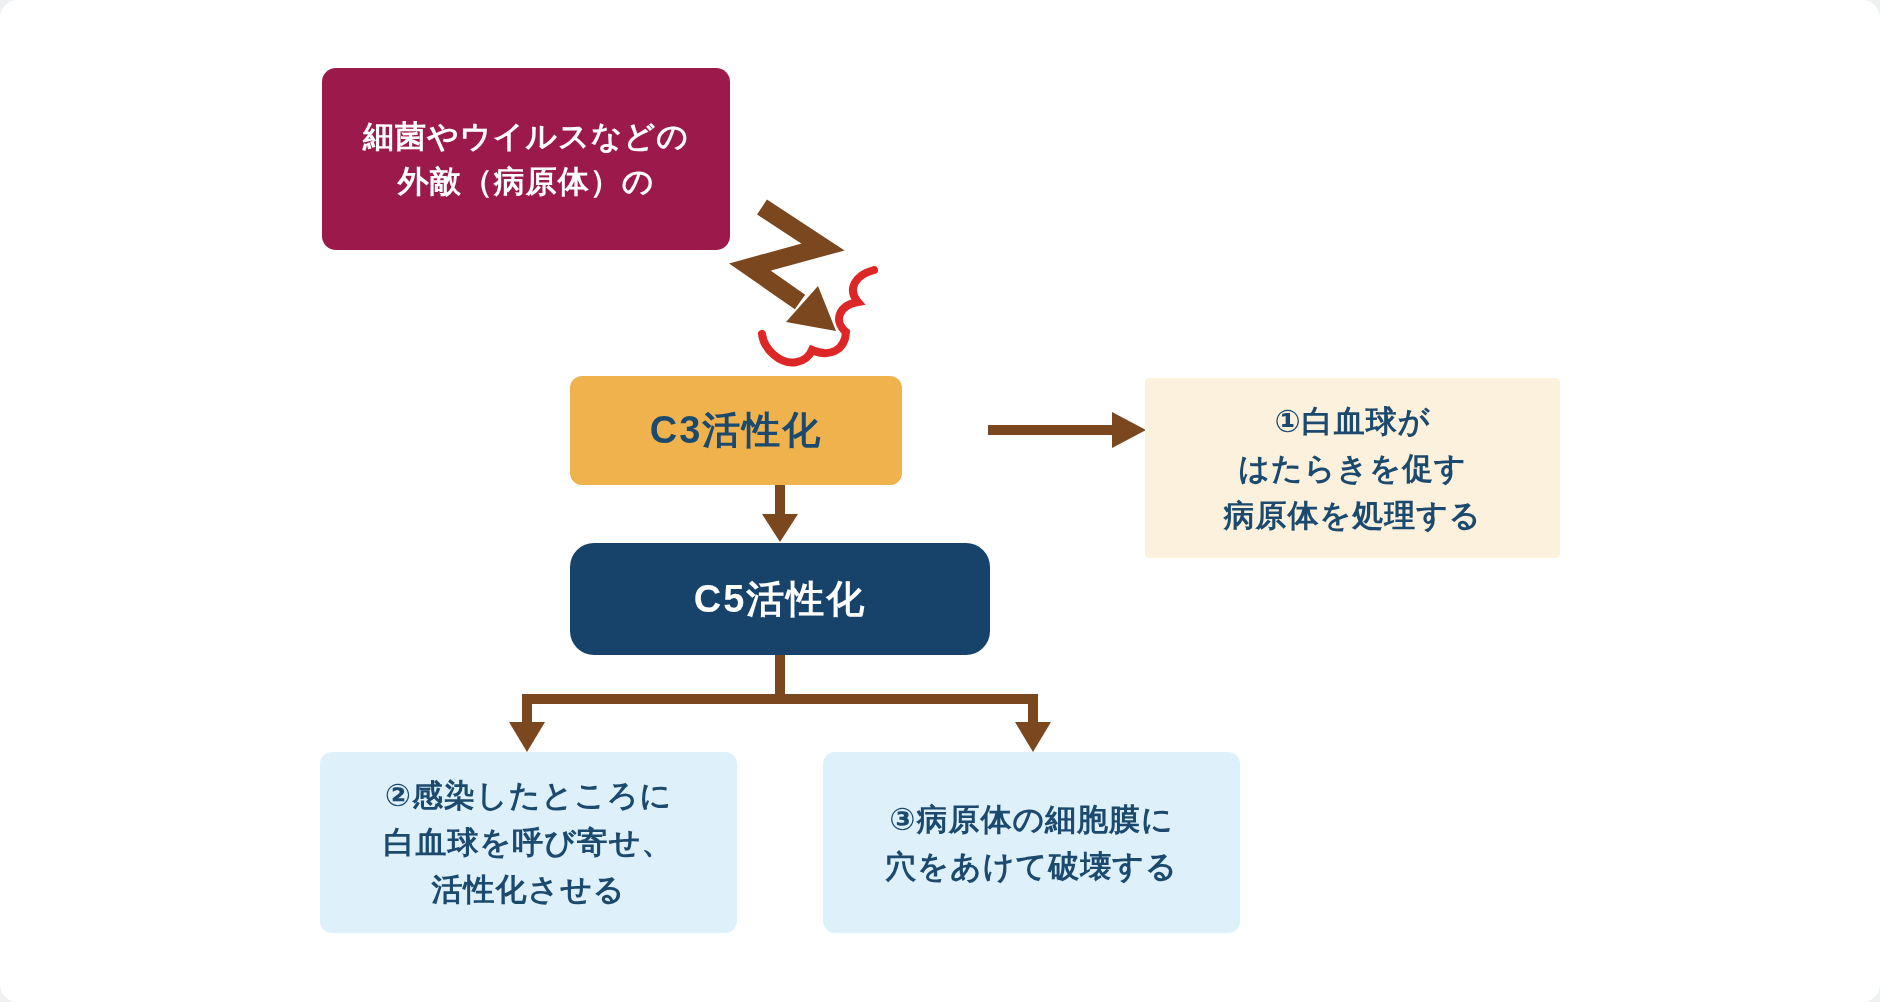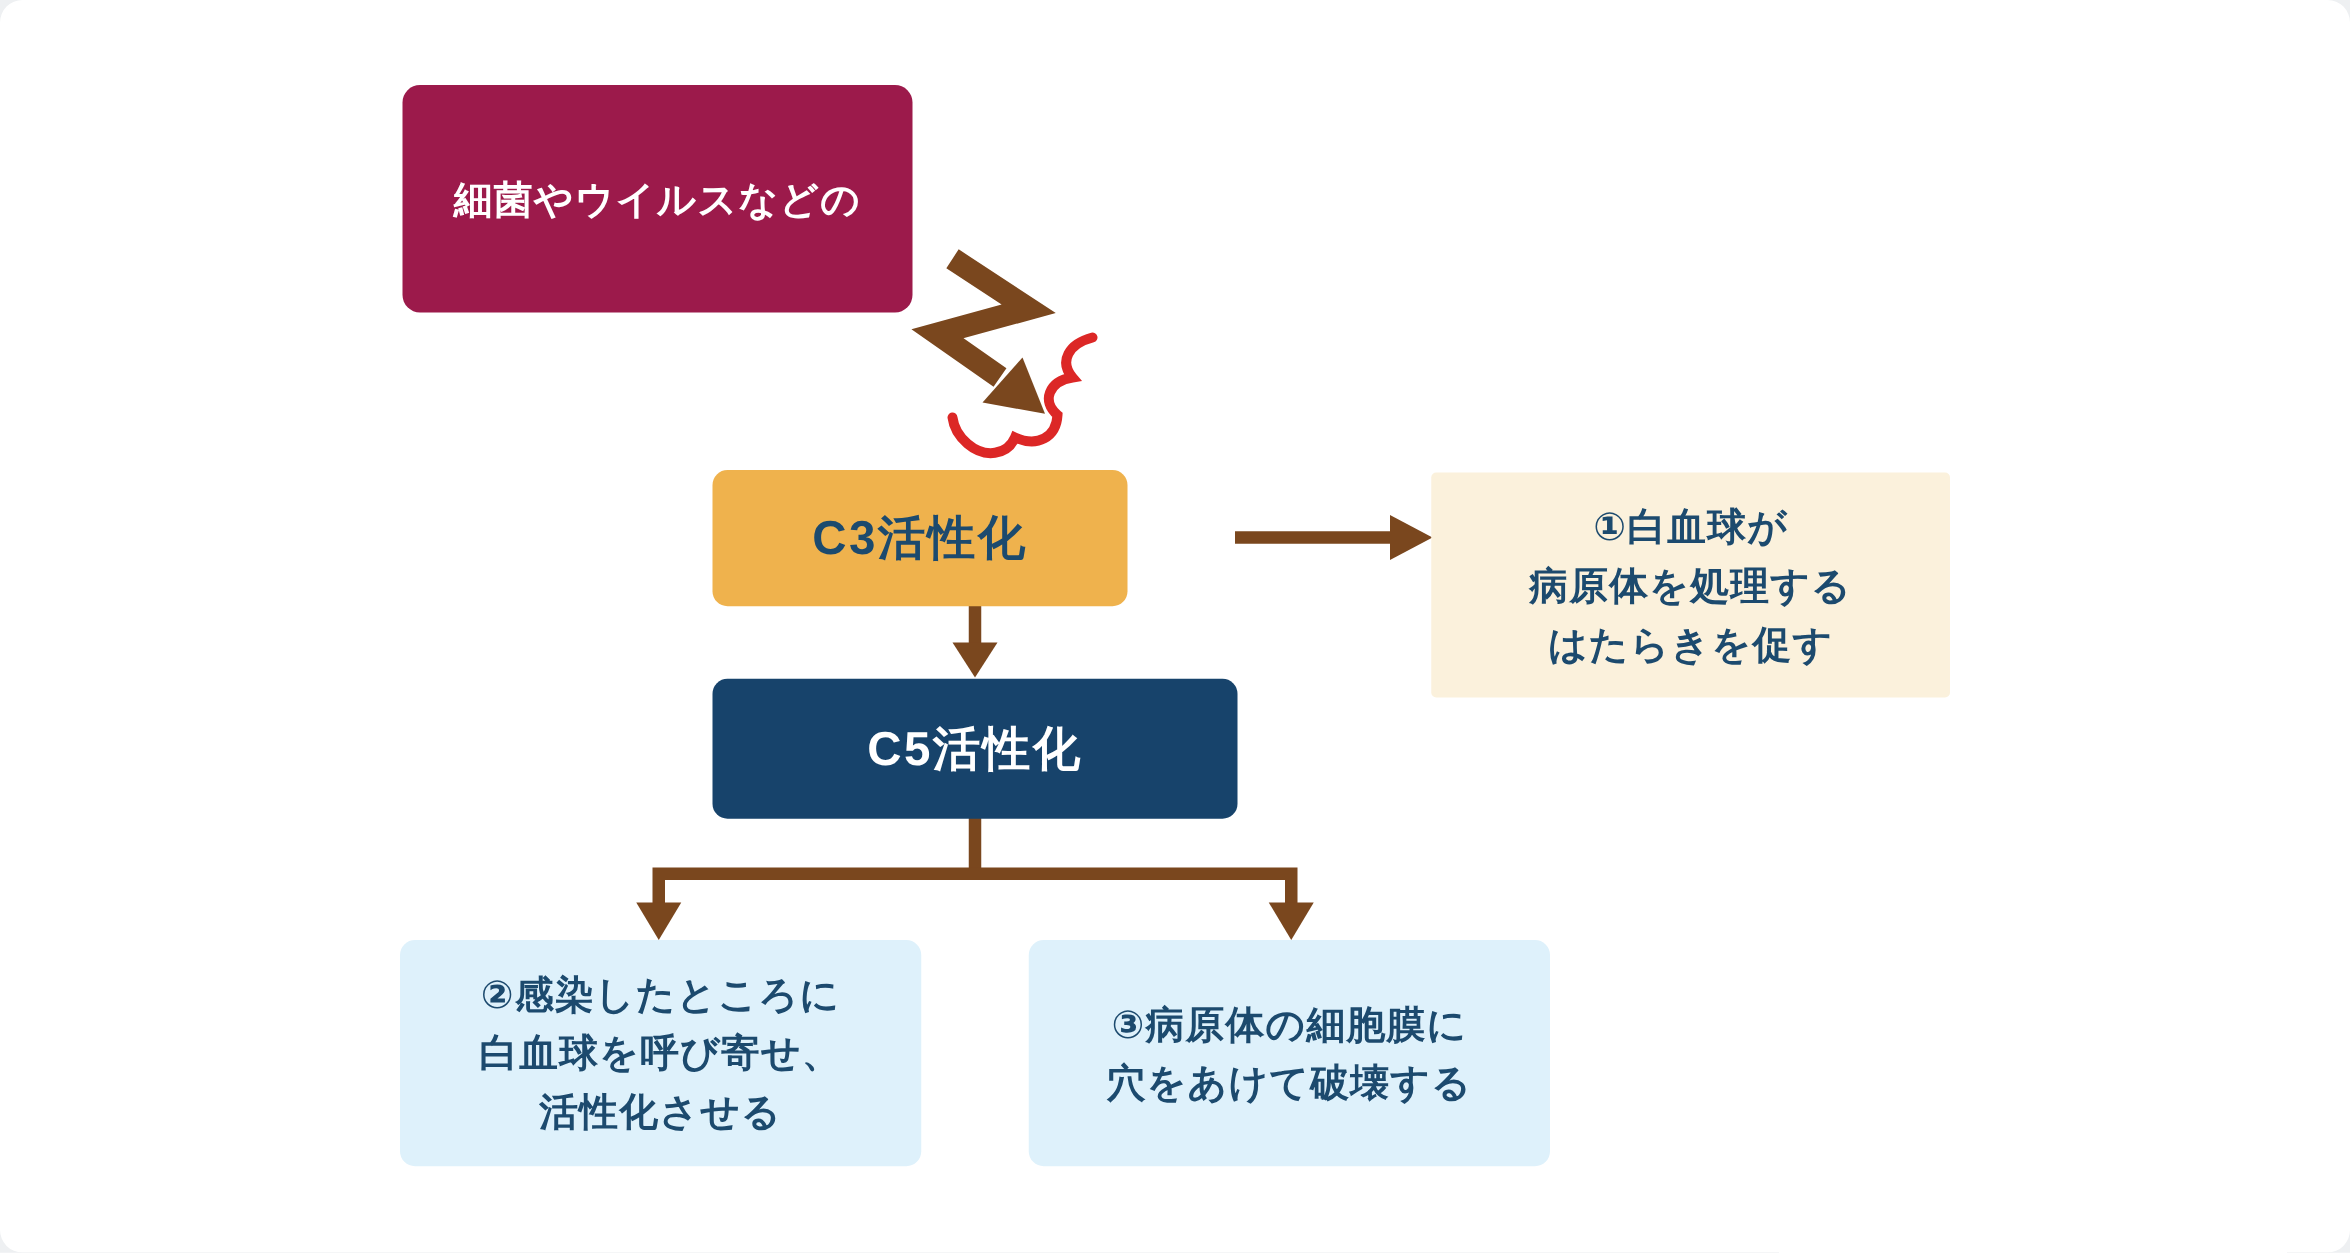--- a/index.html
+++ b/index.html
@@ -49,21 +49,21 @@
     color: var(--navy-text);
     border-radius: 12px;
     font-size: 38px;
     letter-spacing: 2px;
   }
 
   .c5-box {
     left: 570px; top: 543px; width: 420px; height: 112px;
     background: var(--navy);
     color: #ffffff;
-    border-radius: 12px;
+    border-radius: 24px;
     font-size: 38px;
     letter-spacing: 2px;
   }
 
   .effect1-box {
     left: 1145px; top: 378px; width: 415px; height: 180px;
     background: var(--cream);
     color: var(--navy-text);
     border-radius: 4px;
     font-size: 31px;
@@ -140,31 +140,32 @@
     <g>
       <path class="brown-stroke" d="M780 650 V699" stroke-width="10"></path>
       <path class="brown-stroke" d="M527 726 V699 H1033 V726" stroke-width="10" stroke-linejoin="miter"></path>
       <polygon class="brown-fill" points="527,752 509,722 545,722"></polygon>
       <polygon class="brown-fill" points="1033,752 1015,722 1051,722"></polygon>
     </g>
   </svg>
 
   <div class="node pathogen-box">
     <span class="line">細菌やウイルスなどの</span>
+    <span class="line">外敵（病原体）の</span>
   </div>
 
 
   <div class="node c3-box">
     <span class="line">C3活性化</span>
   </div>
 
   <div class="node effect1-box">
     <span class="line">①白血球が</span>
+    <span class="line">はたらきを促す</span>
     <span class="line">病原体を処理する</span>
-    <span class="line">はたらきを促す</span>
   </div>
 
   <div class="node c5-box">
     <span class="line">C5活性化</span>
   </div>
 
   <div class="node effect2-box">
     <span class="line">②感染したところに</span>
     <span class="line">白血球を呼び寄せ、</span>
     <span class="line">活性化させる</span>

